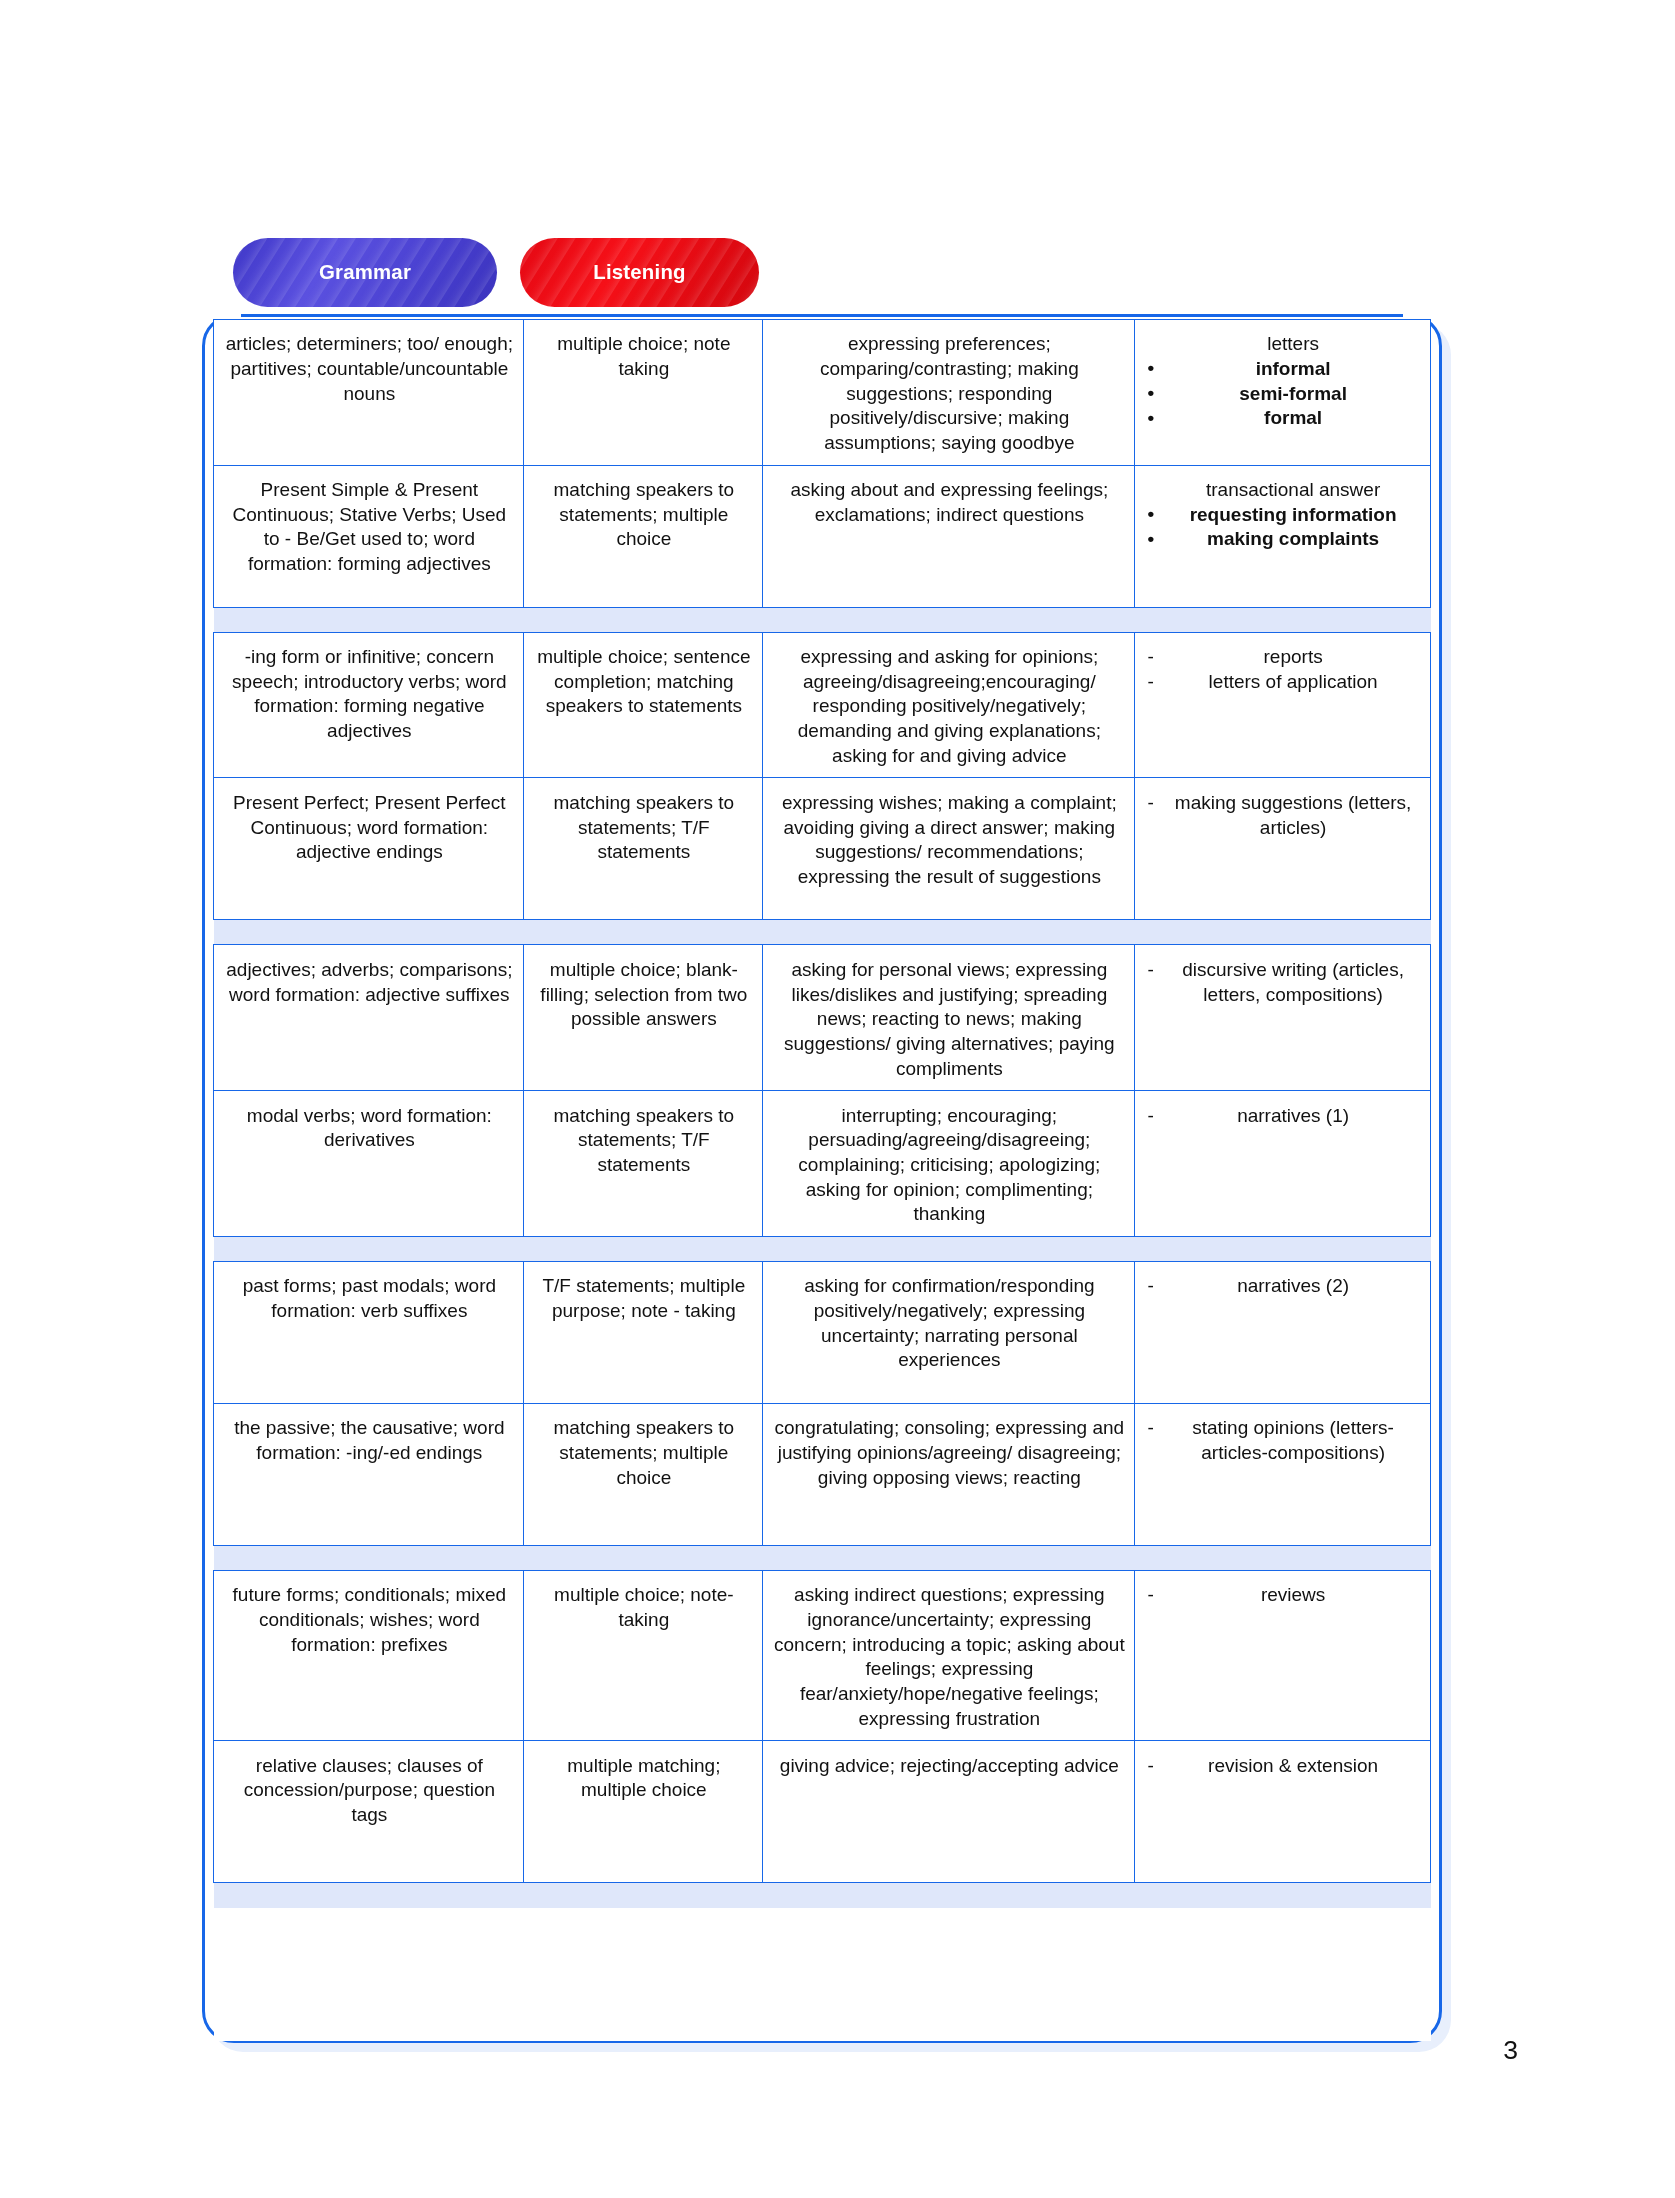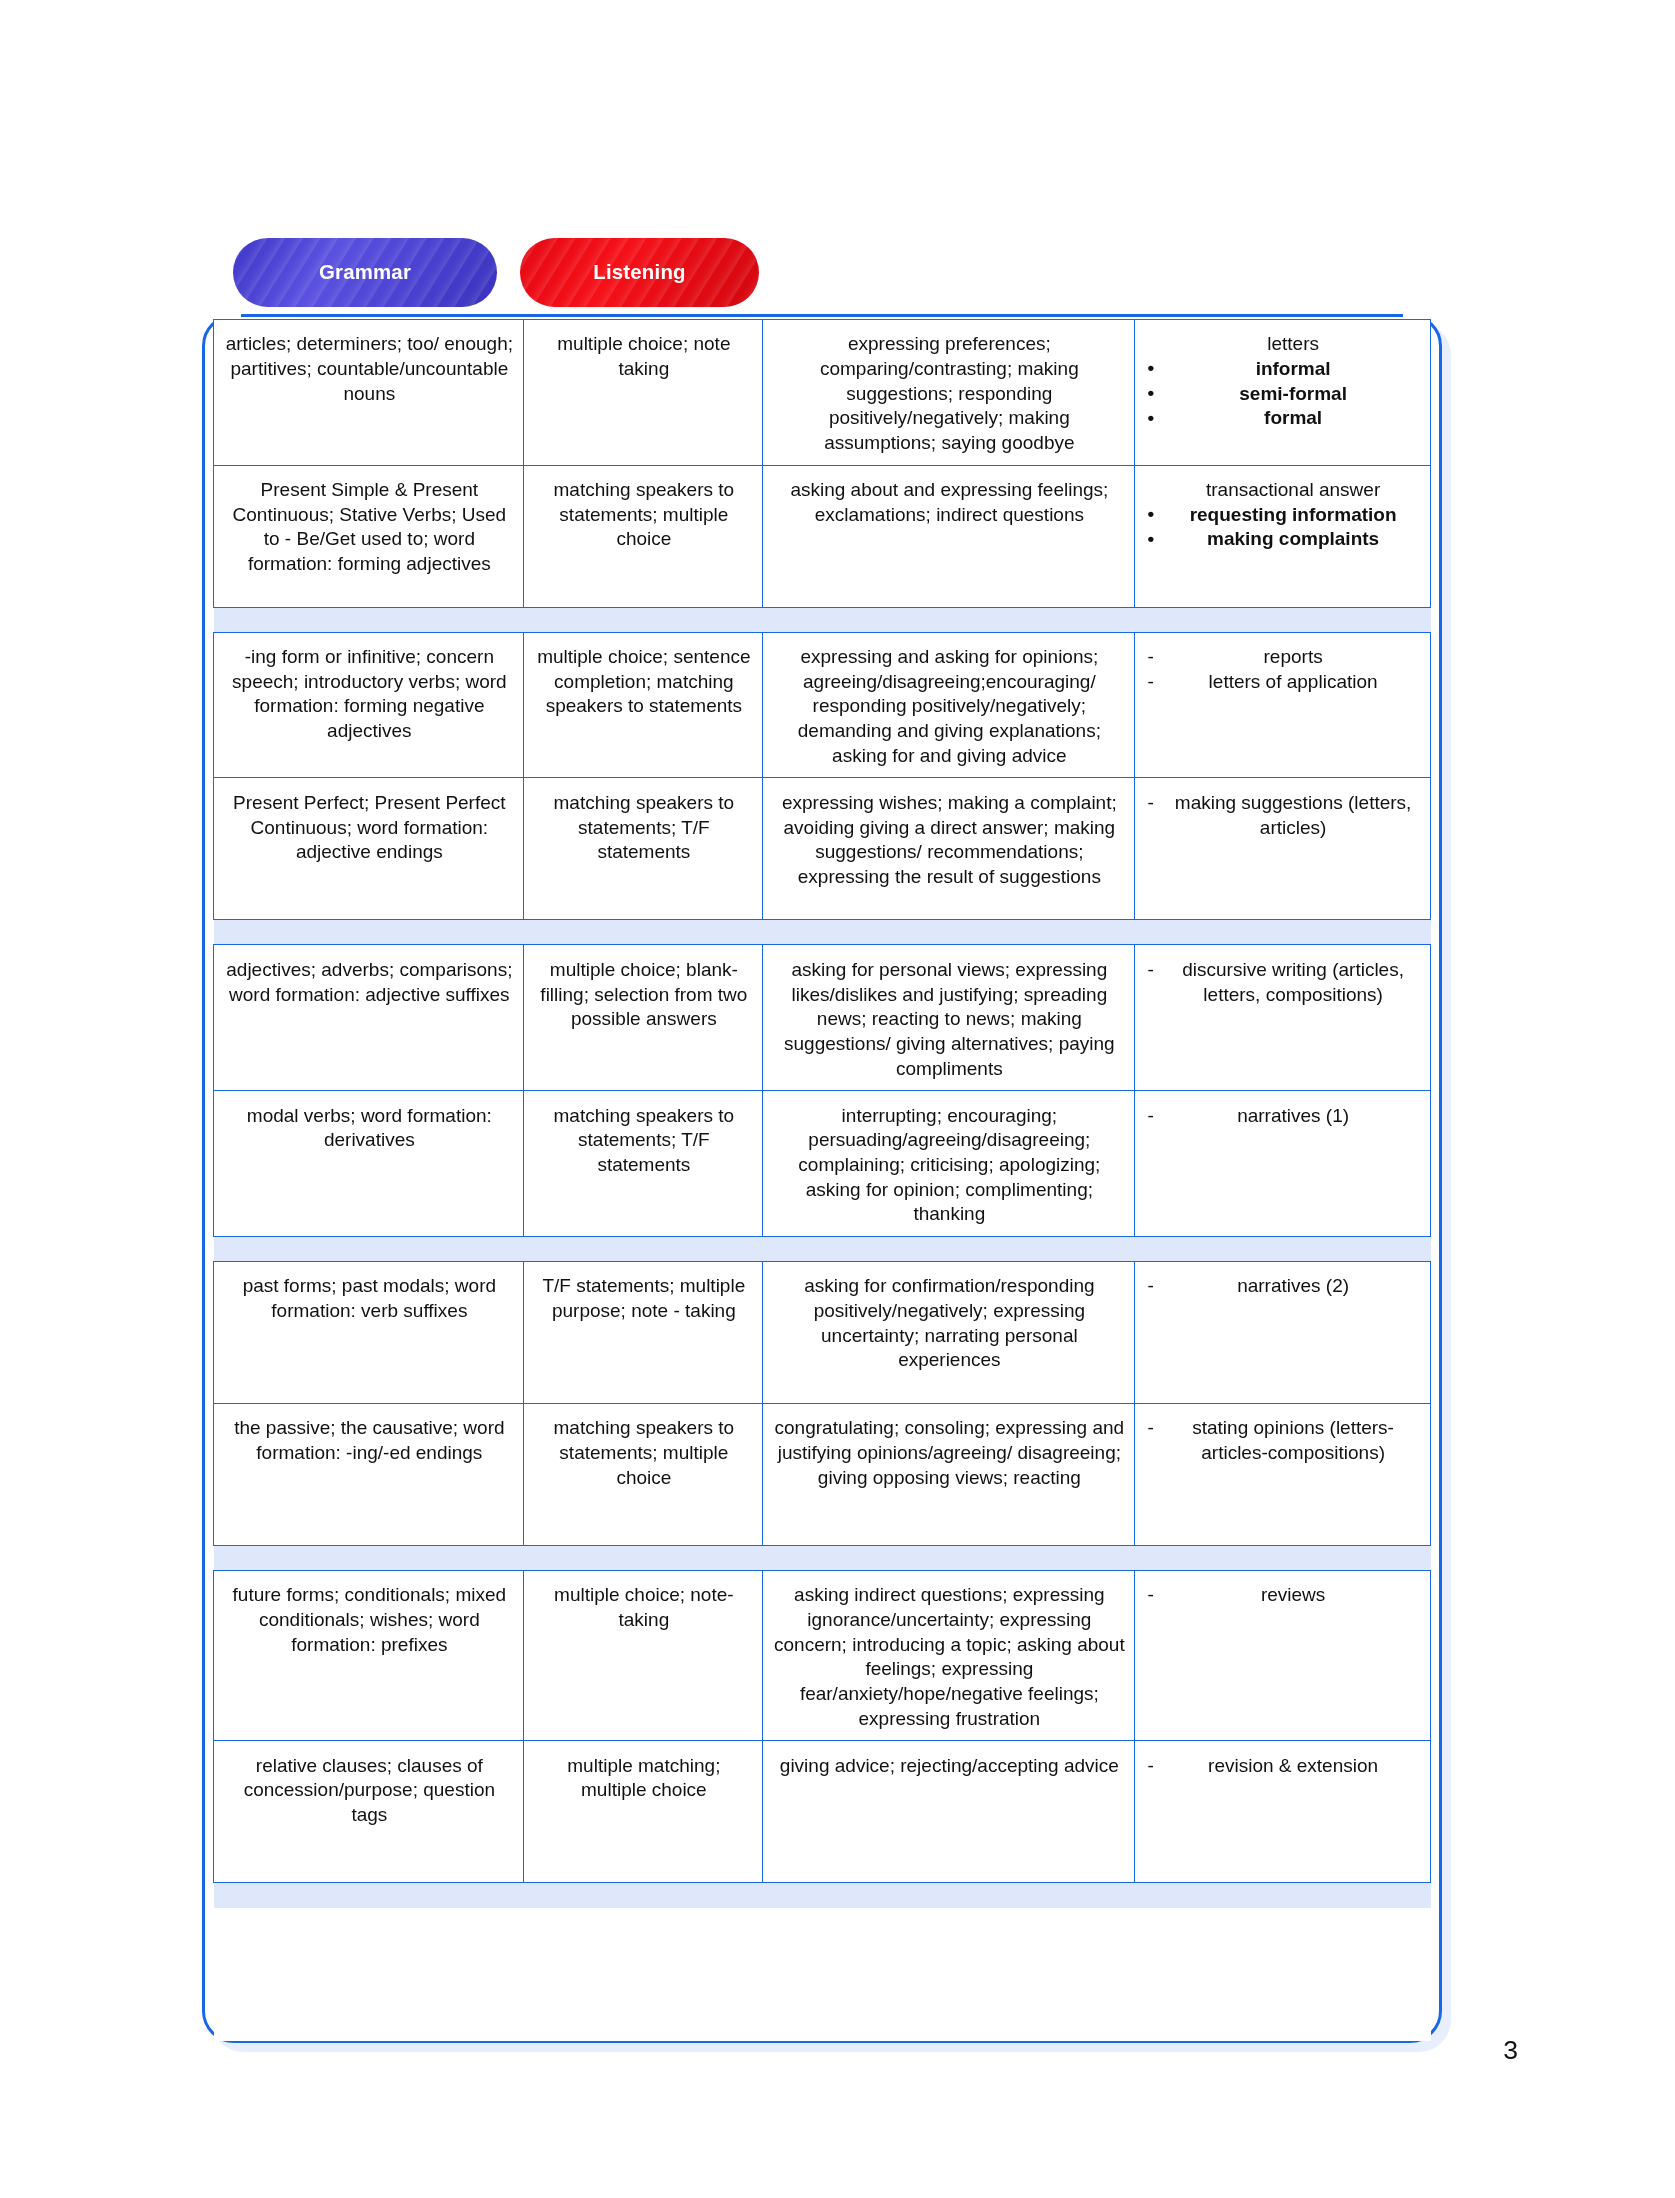--- a/index.html
+++ b/index.html
@@ -216,21 +216,21 @@
   <div class="frame-shadow"></div>
 
   <div class="frame"></div>
 
   <div class="tablewrap">
     <table class="syllabus">
       <tbody id="tbody">
           <tr class="tall">
             <td class="c0">articles; determiners; too/ enough; partitives; countable/uncountable nouns</td>
             <td class="c1">multiple choice; note taking</td>
-            <td class="c2">expressing preferences; comparing/contrasting; making suggestions; responding positively/negatively; making assumptions; saying goodbye</td>
+            <td class="c2">expressing preferences; comparing/contrasting; making suggestions; responding positively/discursive; making assumptions; saying goodbye</td>
             <td class="c3">
               <span class="heading-indent">letters</span>
               <ul class="bul">
                 <li>informal</li>
                 <li>semi-formal</li>
                 <li>formal</li>
               </ul>
             </td>
           </tr>
           <tr class="tall">

